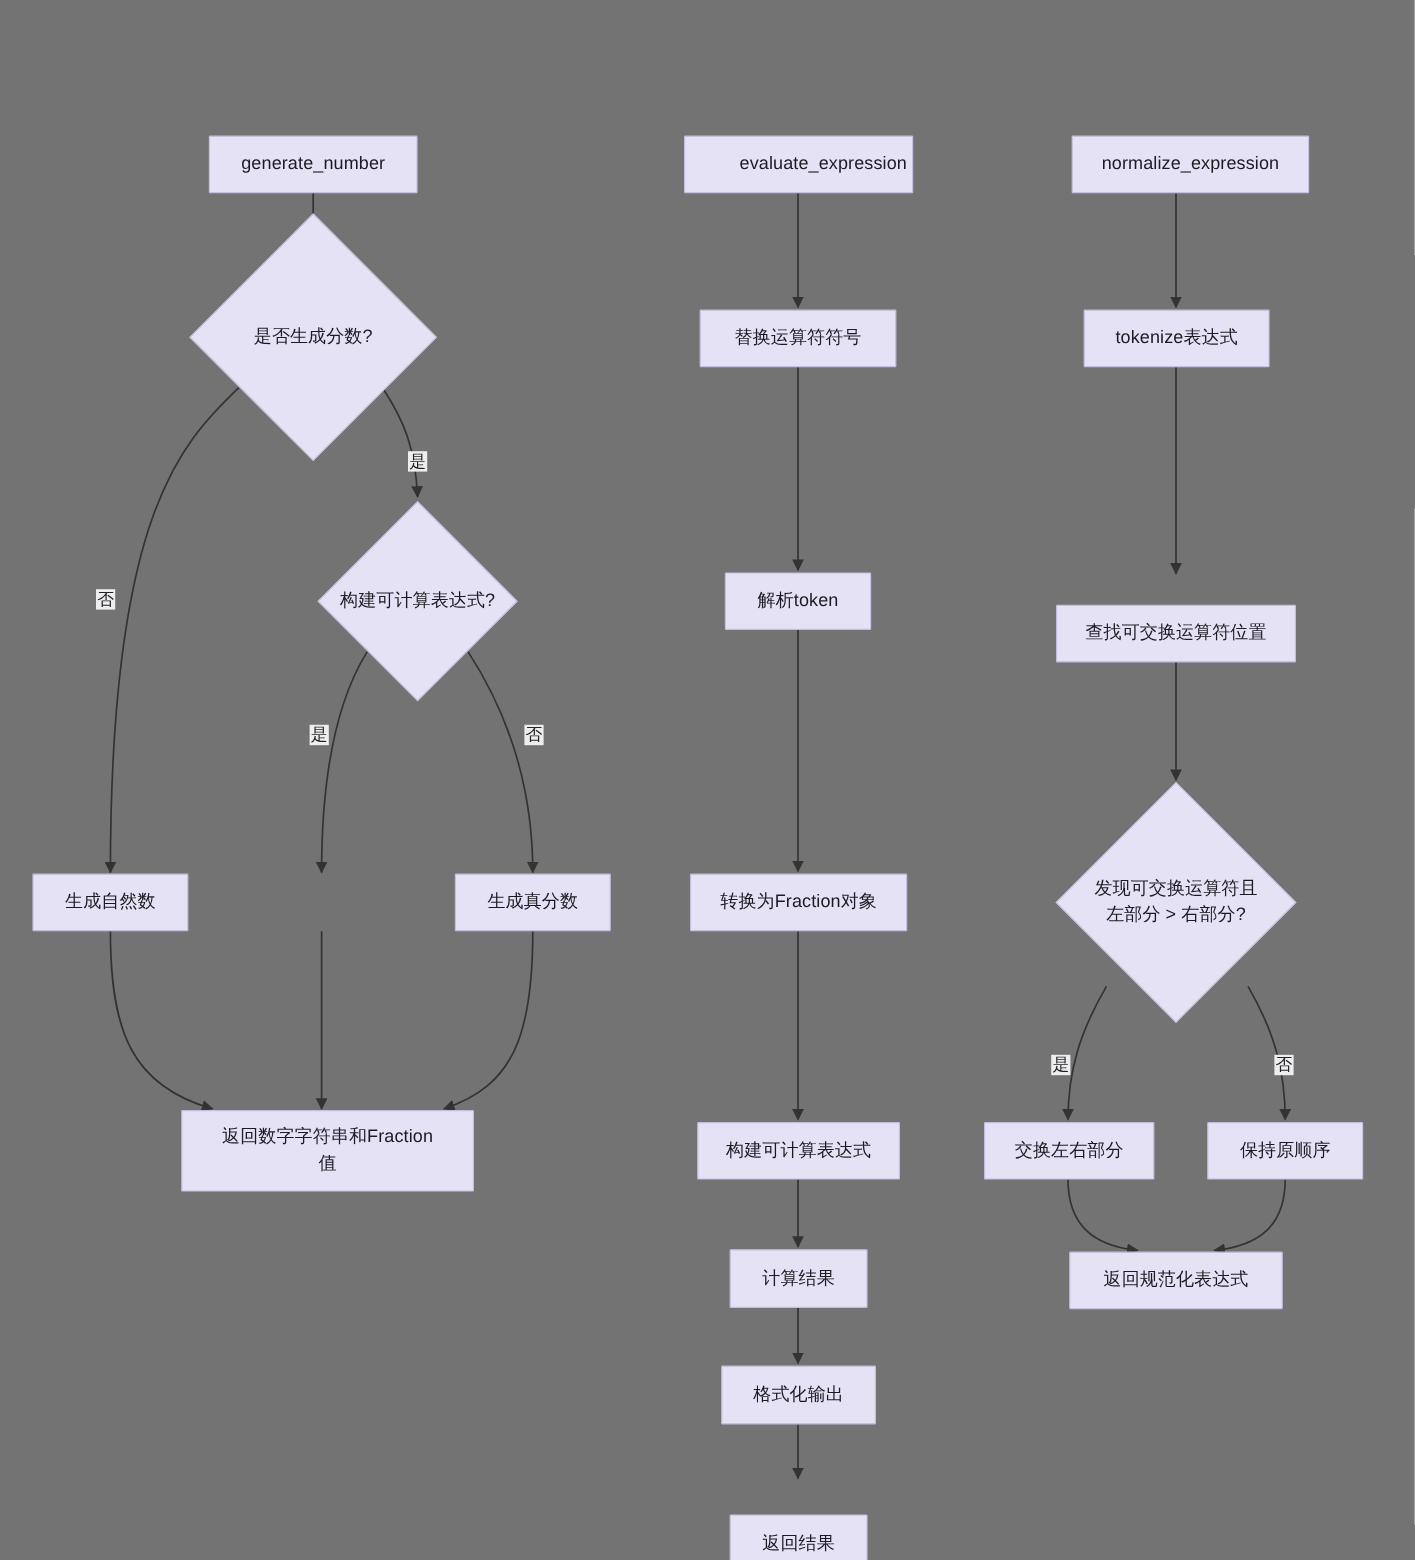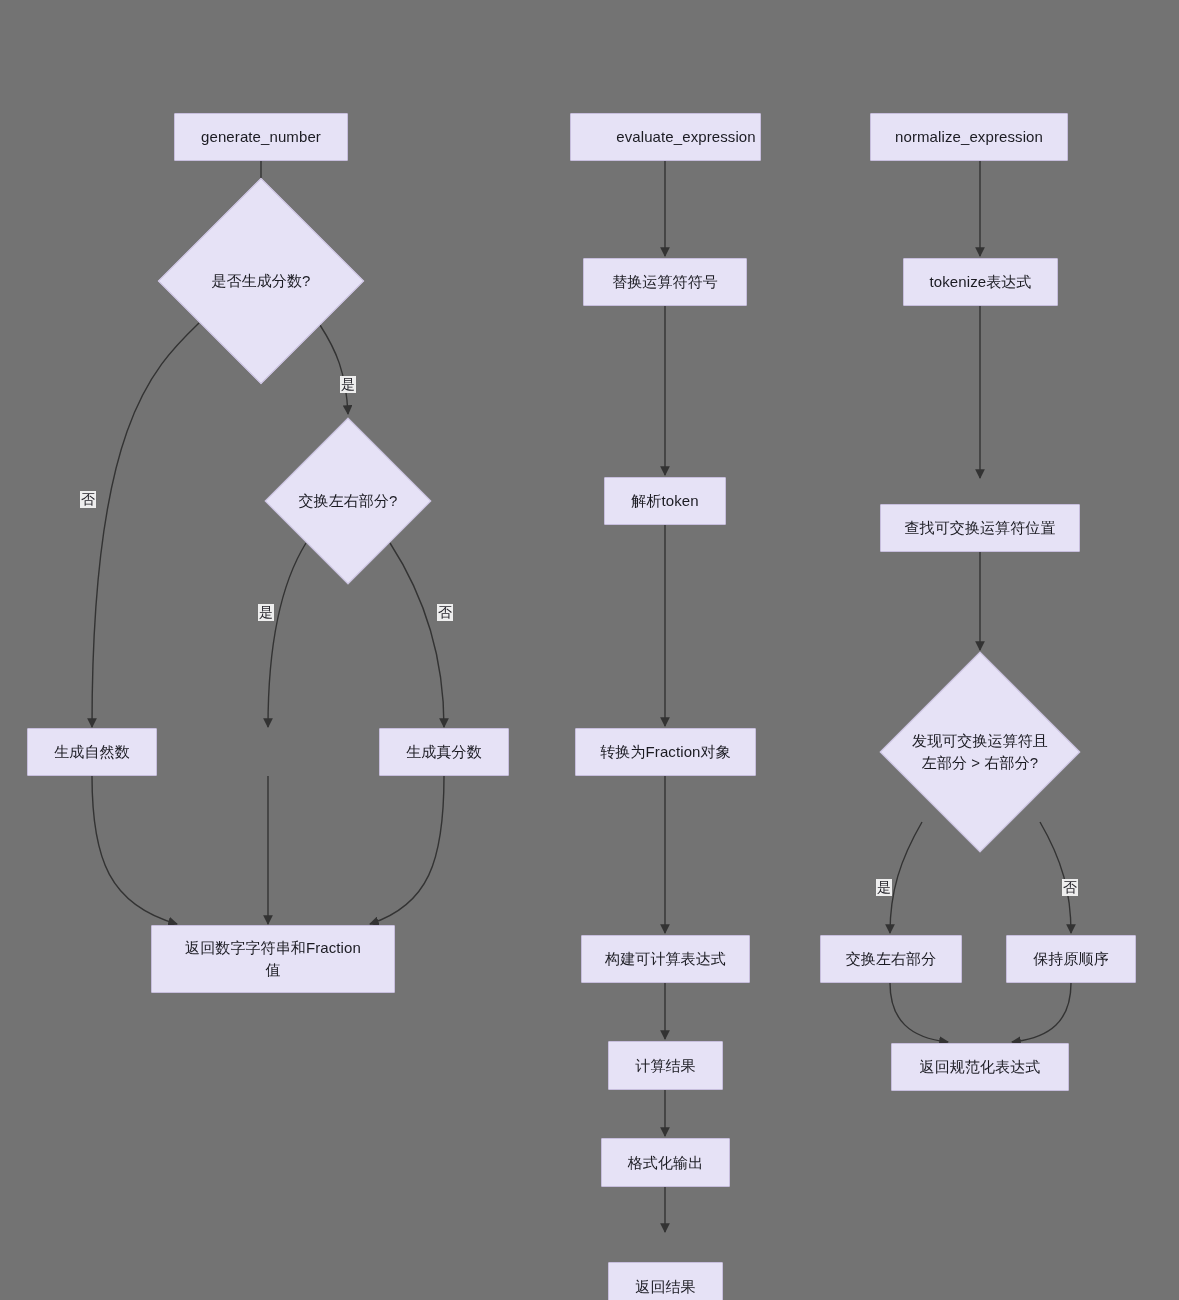--- a/index.html
+++ b/index.html
@@ -122,21 +122,21 @@
     <span class="rect-label">generate_number</span>
   </div>
 
   <div class="node diamond" style="left:188px; top:208px; width:146px; height:146px;">
     <span class="dia-shape"></span>
     <span class="dia-label">是否生成分数?</span>
   </div>
 
   <div class="node diamond" style="left:289px; top:442px; width:118px; height:118px;">
     <span class="dia-shape"></span>
-    <span class="dia-label">交换左右部分?</span>
+    <span class="dia-label">构建可计算表达式?</span>
   </div>
 
   <div class="node rect" style="left:27px; top:728px; width:130px; height:48px;">
     <span class="rect-label">生成自然数</span>
   </div>
 
 
   <div class="node rect" style="left:379px; top:728px; width:130px; height:48px;align-items:center;">
     <span class="rect-label">生成真分数</span>
   </div>
@@ -178,21 +178,21 @@
   </div>
 
   <div class="node rect" style="left:601px; top:1138px; width:129px; height:49px;">
     <span class="rect-label">格式化输出</span>
   </div>
 
   <div class="node rect" style="left:608px; top:1234px; width:115px; height:49px;margin-top:28px;">
     <span class="rect-label">返回结果</span>
   </div>
 
-  <div class="node rect" style="left:870px; top:113px; width:198px; height:48px;">
+  <div class="node rect" style="left:893px; top:113px; width:198px; height:48px;">
     <span class="rect-label">normalize_expression</span>
   </div>
 
   <div class="node rect" style="left:903px; top:258px; width:155px; height:48px;text-align:right;">
     <span class="rect-label">tokenize表达式</span>
   </div>
 
   <div class="node rect" style="left:880px; top:480px; width:200px; height:48px;margin-top:24px;">
     <span class="rect-label">查找可交换运算符位置</span>
   </div>

